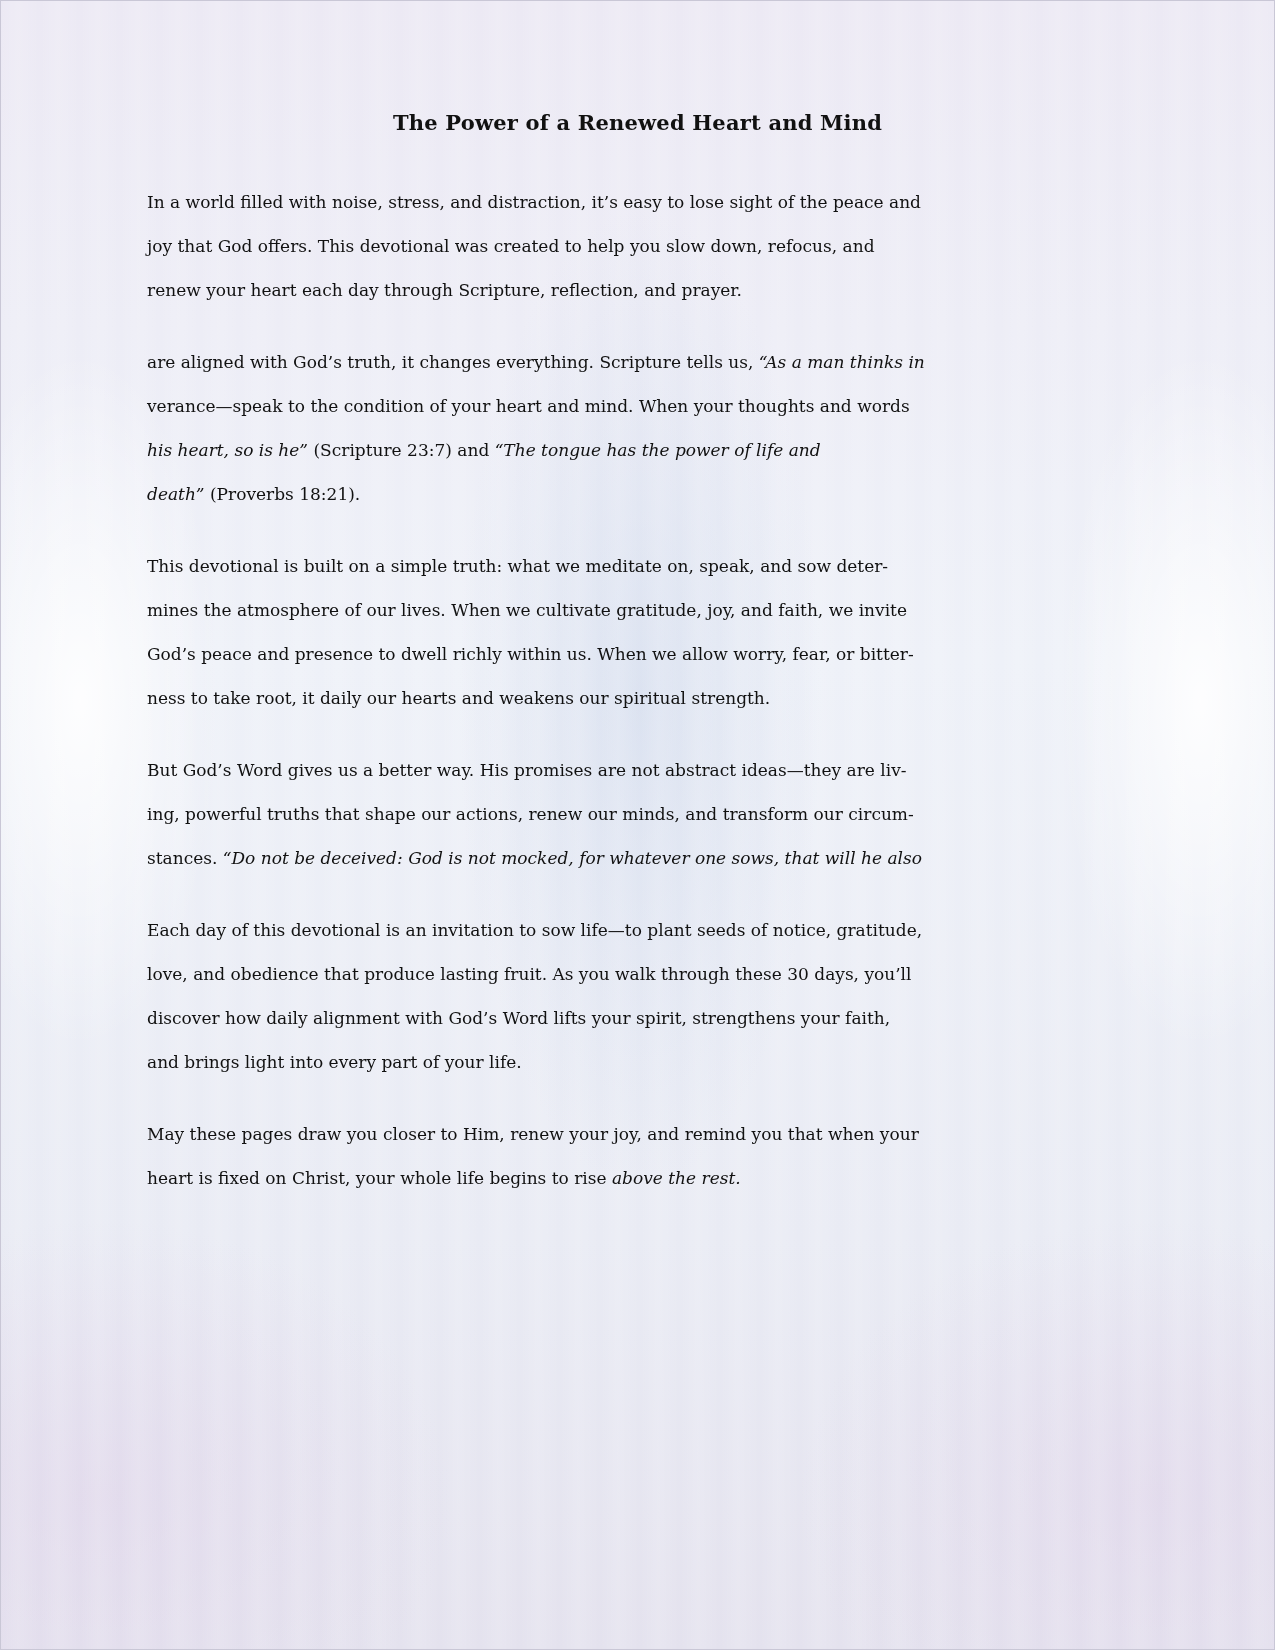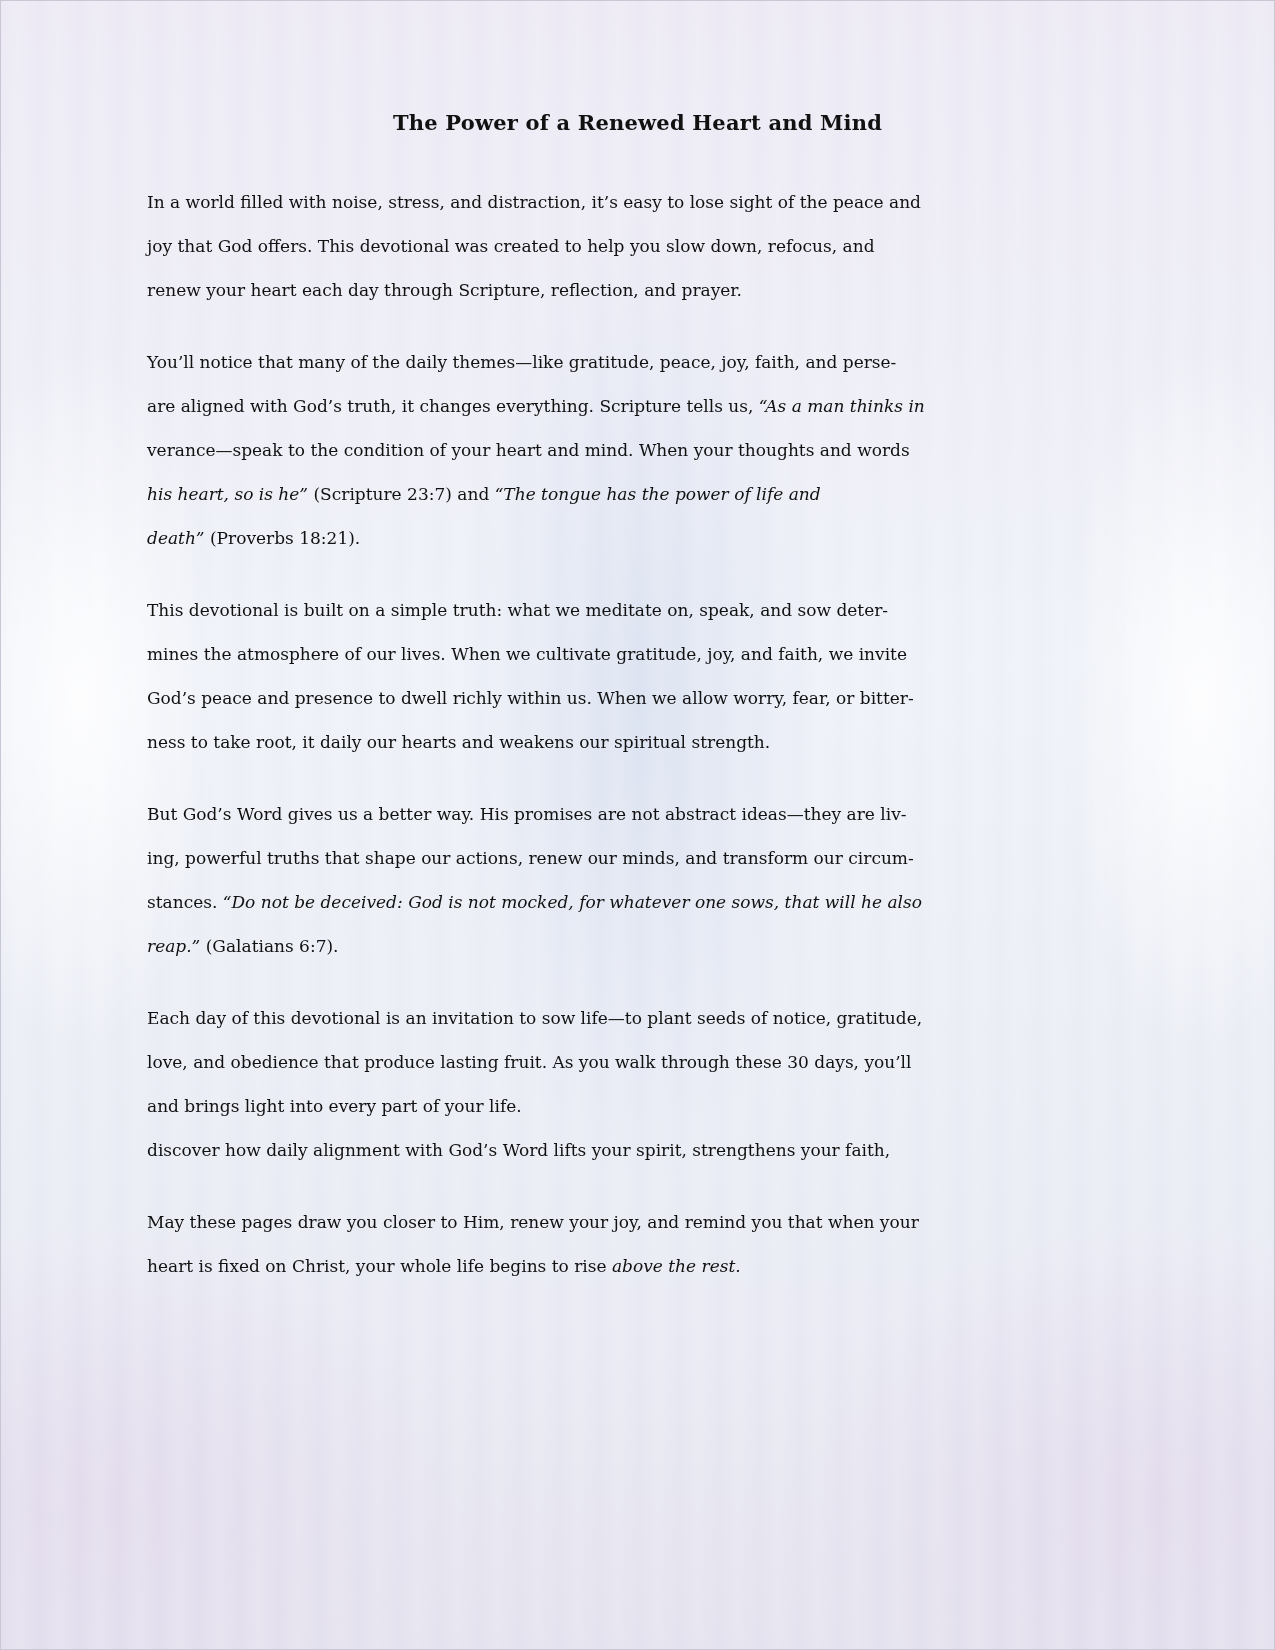--- a/index.html
+++ b/index.html
@@ -43,45 +43,43 @@
 
 <div class="body">
 
   <p class="para">
     <span class="line"><span>In a world filled with noise, stress, and distraction, it’s easy to lose sight of the peace and</span></span>
     <span class="line"><span>joy that God offers. This devotional was created to help you slow down, refocus, and</span></span>
     <span class="line"><span>renew your heart each day through Scripture, reflection, and prayer.</span></span>
   </p>
 
   <p class="para">
-    <span class="line"><span>You’ll notice that many of the daily themes—like gratitude, peace, joy, faith, and perse-</span></span>
     <span class="line"><span>are aligned with God’s truth, it changes everything. Scripture tells us, </span><i>“As a man thinks in</i></span>
     <span class="line"><span>verance—speak to the condition of your heart and mind. When your thoughts and words</span></span>
     <span class="line"><i>his heart, so is he”</i><span> (Scripture 23:7) and </span><i>“The tongue has the power of life and</i></span>
     <span class="line"><i>death”</i><span> (Proverbs 18:21).</span></span>
   </p>
 
   <p class="para">
     <span class="line"><span>This devotional is built on a simple truth: what we meditate on, speak, and sow deter-</span></span>
     <span class="line"><span>mines the atmosphere of our lives. When we cultivate gratitude, joy, and faith, we invite</span></span>
     <span class="line"><span>God’s peace and presence to dwell richly within us. When we allow worry, fear, or bitter-</span></span>
     <span class="line"><span>ness to take root, it daily our hearts and weakens our spiritual strength.</span></span>
   </p>
 
   <p class="para">
     <span class="line"><span>But God’s Word gives us a better way. His promises are not abstract ideas—they are liv-</span></span>
     <span class="line"><span>ing, powerful truths that shape our actions, renew our minds, and transform our circum-</span></span>
     <span class="line"><span>stances. </span><i>“Do not be deceived: God is not mocked, for whatever one sows, that will he also</i></span>
-    <span class="line"><i>reap.”</i><span> (Galatians 6:7).</span></span>
   </p>
 
   <p class="para">
     <span class="line"><span>Each day of this devotional is an invitation to sow life—to plant seeds of notice, gratitude,</span></span>
     <span class="line"><span>love, and obedience that produce lasting fruit. As you walk through these 30 days, you’ll</span></span>
+    <span class="line"><span>discover how daily alignment with God’s Word lifts your spirit, strengthens your faith,</span></span>
     <span class="line"><span>and brings light into every part of your life.</span></span>
-    <span class="line"><span>discover how daily alignment with God’s Word lifts your spirit, strengthens your faith,</span></span>
   </p>
 
   <p class="para">
     <span class="line"><span>May these pages draw you closer to Him, renew your joy, and remind you that when your</span></span>
     <span class="line"><span>heart is fixed on Christ, your whole life begins to rise </span><i>above the rest.</i></span>
   </p>
 </div>
 
 </body></html>

